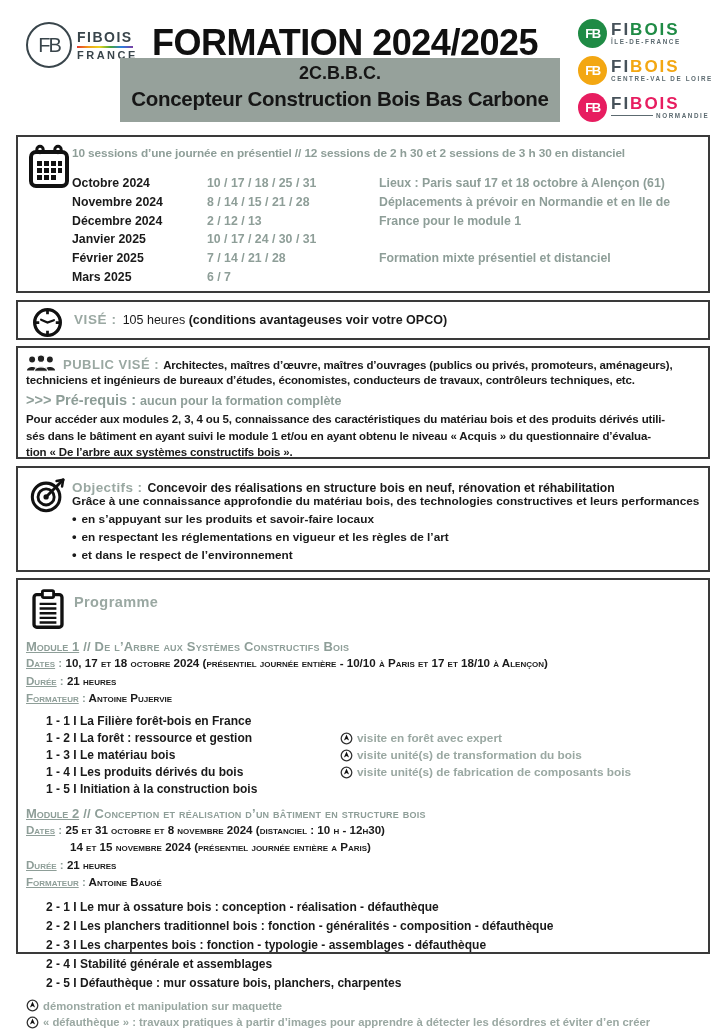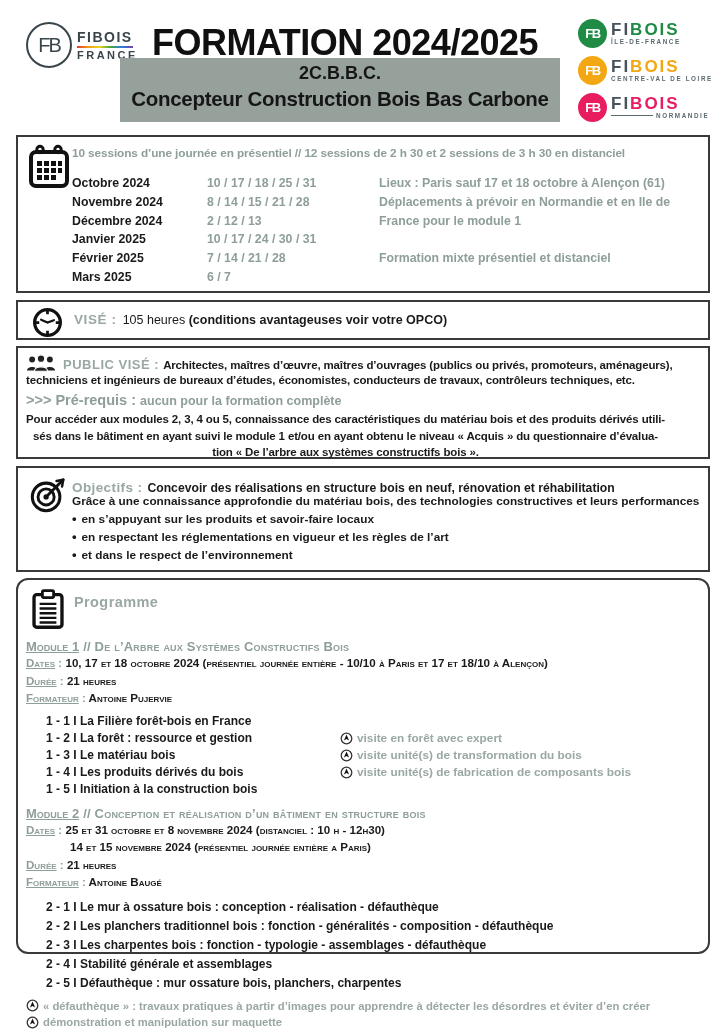--- a/index.html
+++ b/index.html
@@ -39,21 +39,21 @@
   .p-word .suffix.green { color:#1F8B45; } .p-word .suffix.yellow { color:#F3A712; } .p-word .suffix.pink { color:#E71D60; }
   .p-region { font-size:6.3px; font-weight:700; letter-spacing:1.6px; color:#5c6a70; margin-top:1px; display:flex; align-items:center; gap:3px; }
   .p-region .rule { height:1px; background:#5c6a70; width:42px; display:inline-block; }
 
   
   .box { position:absolute; left:16px; width:694px; border:2.4px solid #3a3a3a; background:#fff; }
   #sessions-box  { top:135px; height:158px; }
   #duree-box     { top:300px; height:40px;  }
   #public-box    { top:346px; height:113px; }
   #objectifs-box { top:466px; height:106px; }
-  #programme-box { top:578px; height:376px;border-radius:12px; }
+  #programme-box { top:578px; height:376px; }
 
   .corner-icon { position:absolute; left:10px; top:7px; }
 
   
   .sessions-summary { position:absolute; left:54px; top:9px; font-size:11.8px; font-weight:700;
     letter-spacing:-0.1px; color:#8E9E98; white-space:nowrap; }
   .sessions-table { position:absolute; left:54px; top:37px; width:634px; }
   .s-row { display:grid; grid-template-columns:135px 172px auto; line-height:18.8px;
     font-size:12.3px; font-weight:700; white-space:nowrap; }
   .s-month { color:#1a1a1a; } .s-dates,.s-note { color:#8E9E98; }
@@ -64,21 +64,21 @@
   .duree-note { font-weight:700; }
 
   
   .pub-line1 { position:absolute; left:8px; top:7px; white-space:nowrap; font-size:11.5px; font-weight:700; letter-spacing:-0.15px; }
   .pub-label { color:#9AA8A2; font-size:13px; letter-spacing:0.5px; margin:16px 4px; }
   .pub-line2 { position:absolute; left:8px; top:26px; white-space:nowrap; font-size:11.5px; font-weight:700; letter-spacing:-0.15px; }
   .prereq-line { position:absolute; left:8px; top:43px; white-space:nowrap; }
   .prereq-label { color:#8E9E98; font-size:14.5px; font-weight:700; }
   .prereq-value { color:#8E9E98; font-size:12.5px; font-weight:600; }
   .pub-para { position:absolute; left:8px; top:63px; font-size:11.5px; font-weight:700; letter-spacing:-0.15px; line-height:16.5px; }
-  .pub-para div { white-space:nowrap;text-align:center; }
+  .pub-para div { white-space:nowrap; }
 
   
   .obj-line1 { position:absolute; left:54px; top:10px; white-space:nowrap; }
   .obj-label { color:#9AA8A2; font-size:13.5px; font-weight:700; letter-spacing:0.4px; margin-right:5px; }
   .obj-headline { font-size:12.2px; font-weight:700; }
   .obj-body { position:absolute; left:54px; top:24px; font-size:11.8px; font-weight:600; line-height:18px; }
   .obj-bullet { display:flex; gap:5px; align-items:baseline; white-space:nowrap; }
   .dot { font-size:13px; line-height:18px; }
 
   
@@ -373,30 +373,30 @@
       </div>
 
       <div class="footnotes">
         <div class="footnote">
             <span class="ca-icon">
               <svg width="13" height="13" viewBox="0 0 14 14">
                 <circle cx="7" cy="7" r="5.7" fill="none" stroke="#333" stroke-width="1.4"></circle>
                 <path d="M7 2.8 L9.8 9.2 L7 7.6 L4.2 9.2 Z" fill="#111"></path>
               </svg>
             </span>
-            <span>« défauthèque » : travaux pratiques à partir d’images pour apprendre à détecter les désordres et éviter d’en créer</span>
+            <span>démonstration et manipulation sur maquette</span>
           </div>
         <div class="footnote">
             <span class="ca-icon">
               <svg width="13" height="13" viewBox="0 0 14 14">
                 <circle cx="7" cy="7" r="5.7" fill="none" stroke="#333" stroke-width="1.4"></circle>
                 <path d="M7 2.8 L9.8 9.2 L7 7.6 L4.2 9.2 Z" fill="#111"></path>
               </svg>
             </span>
-            <span>démonstration et manipulation sur maquette</span>
+            <span>« défauthèque » : travaux pratiques à partir d’images pour apprendre à détecter les désordres et éviter d’en créer</span>
           </div>
 
       </div>
 
     </div>
   </section>
 
 </div>
 
 </body></html>

